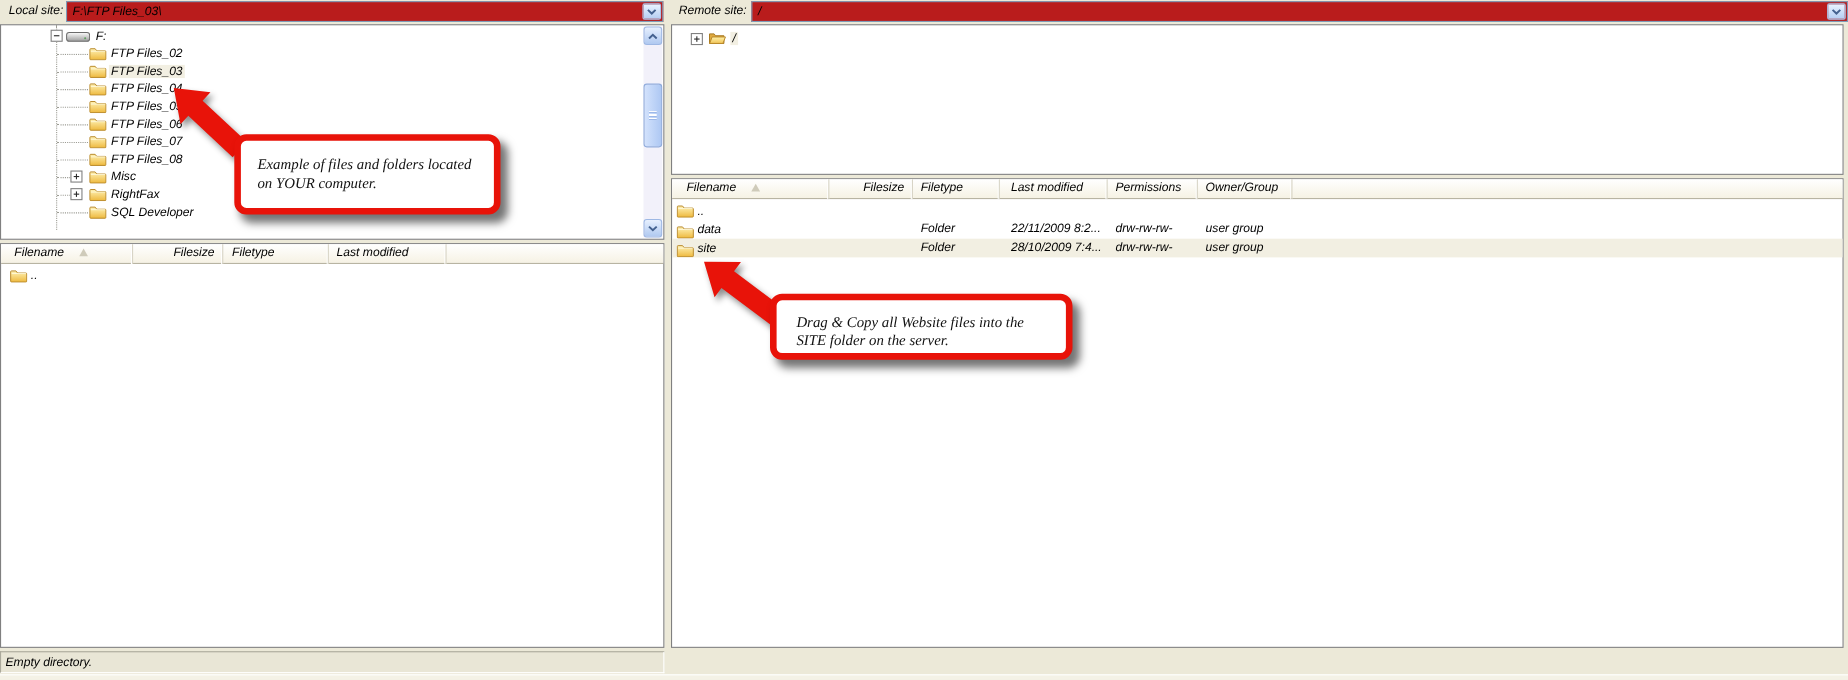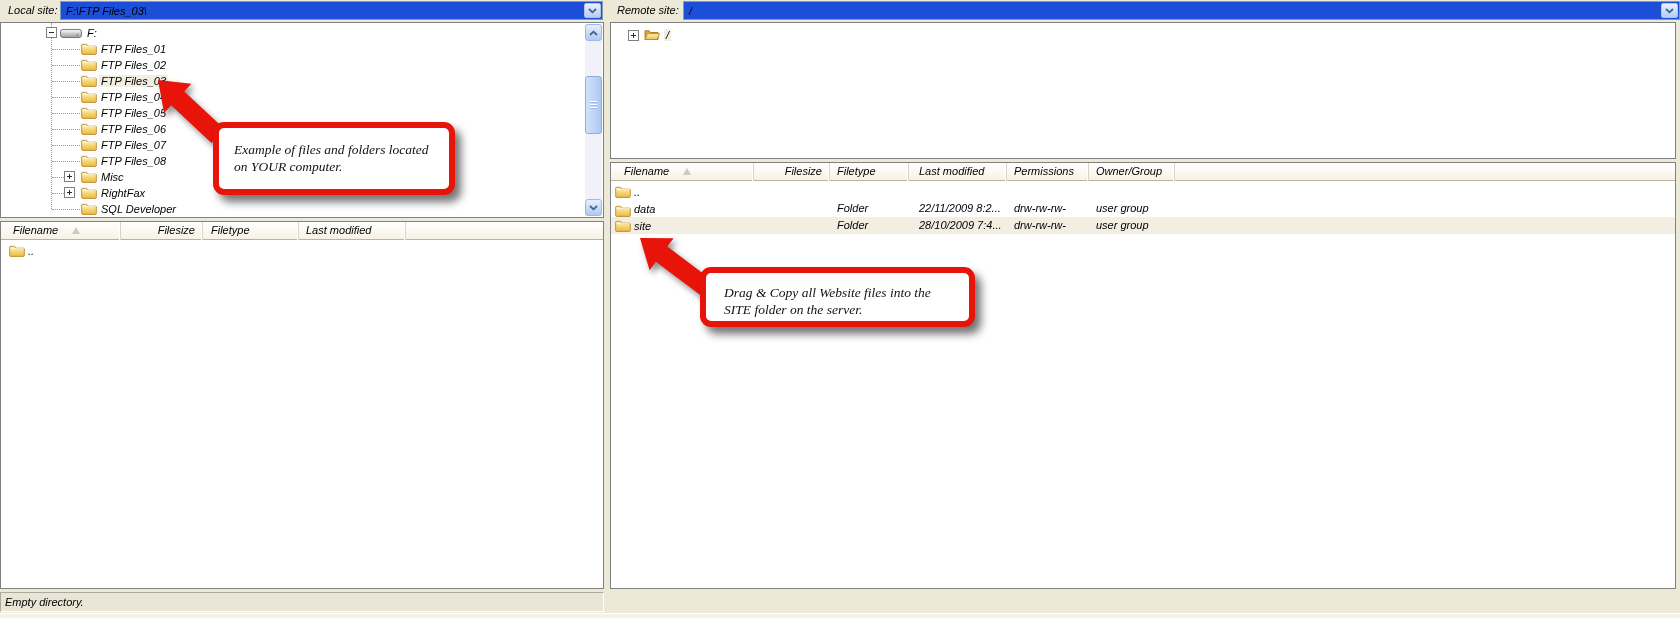--- a/index.html
+++ b/index.html
@@ -3,21 +3,21 @@
 <meta charset="utf-8">
 <style>
   * { box-sizing: border-box; margin: 0; padding: 0; }
   html,body { width:1680px; height:618px; }
   body { font-family: "Liberation Sans", sans-serif; font-size: 11px; color:#000; }
   #app { position:relative; width:1680px; height:618px; background:#ECE9D8; overflow:hidden;font-style:italic; }
 
   
   .pathbar { position:absolute; top:0; height:21px; background:#ECE9D8; }
   .pathbar-label { position:absolute; top:4px; white-space:nowrap; }
-  .combo { position:absolute; top:1px; height:19px; background:#1d4ed8; border:1px solid #7F9DB9; display:flex; align-items:center; }
+  .combo { position:absolute; top:1px; height:19px; background:#b91c1c; border:1px solid #7F9DB9; display:flex; align-items:center; }
   .combo-text { flex:1; padding-left:5px; white-space:nowrap; overflow:hidden; }
   .combo-btn { width:17px; height:15px; margin-right:1px; background:linear-gradient(#EAF3FE,#C9DCF8 60%,#B6CEF3); border:1px solid #ACC4E8; border-radius:2px; display:flex; align-items:center; justify-content:center; }
 
   
   .panel { position:absolute; background:#fff; border:1px solid #808080; }
   #local-tree   { left:0;   top:22px;  width:604px;  height:196px; }
   #local-list   { left:0;   top:221px; width:604px;  height:368px; }
   #remote-tree  { left:610px; top:22px;  width:1066px; height:137px; }
   #remote-list  { left:610px; top:162px; width:1066px; height:427px; }
 
@@ -152,26 +152,20 @@
         <span class="exp" style="left:45px;"></span>
         <svg class="ticon" style="left:59px;width:22px;height:11px;top:3px;">
             <use href="#drive"></use>
           </svg>
         <span class="tlabel" style="left:84px;">F:</span>
       </div>
       <div class="trow child">
         <svg class="ticon icon16" style="left:80px;">
             <use href="#folder-closed"></use>
           </svg>
-        <span class="tlabel" style="left:98px;">FTP Files_01</span>
-      </div>
-      <div class="trow child">
-        <svg class="ticon icon16" style="left:80px;">
-            <use href="#folder-closed"></use>
-          </svg>
         <span class="tlabel" style="left:98px;">FTP Files_02</span>
       </div>
       <div class="trow child">
         <svg class="ticon icon16" style="left:80px;">
             <use href="#folder-closed"></use>
           </svg>
         <span class="tlabel sel-pale" style="left:98px;">FTP Files_03</span>
       </div>
       <div class="trow child">
         <svg class="ticon icon16" style="left:80px;">
@@ -294,21 +288,21 @@
           </svg>
         <span class="ntext">data</span>
       </div>
       <div class="cell rc-size"></div>
       <div class="cell rc-type">Folder</div>
       <div class="cell rc-mod">22/11/2009 8:2...</div>
       <div class="cell rc-perm">drw-rw-rw-</div>
       <div class="cell rc-own">user group</div>
     </div>
     <div class="lrow sel-pale">
-      <div class="cell namecell rc-name" style="padding-left:4px;">
+      <div class="cell namecell rc-name" style="padding-left:4px;align-items:flex-end;">
         <svg class="icon16">
             <use href="#folder-closed"></use>
           </svg>
         <span class="ntext">site</span>
       </div>
       <div class="cell rc-size"></div>
       <div class="cell rc-type">Folder</div>
       <div class="cell rc-mod">28/10/2009 7:4...</div>
       <div class="cell rc-perm">drw-rw-rw-</div>
       <div class="cell rc-own">user group</div>

